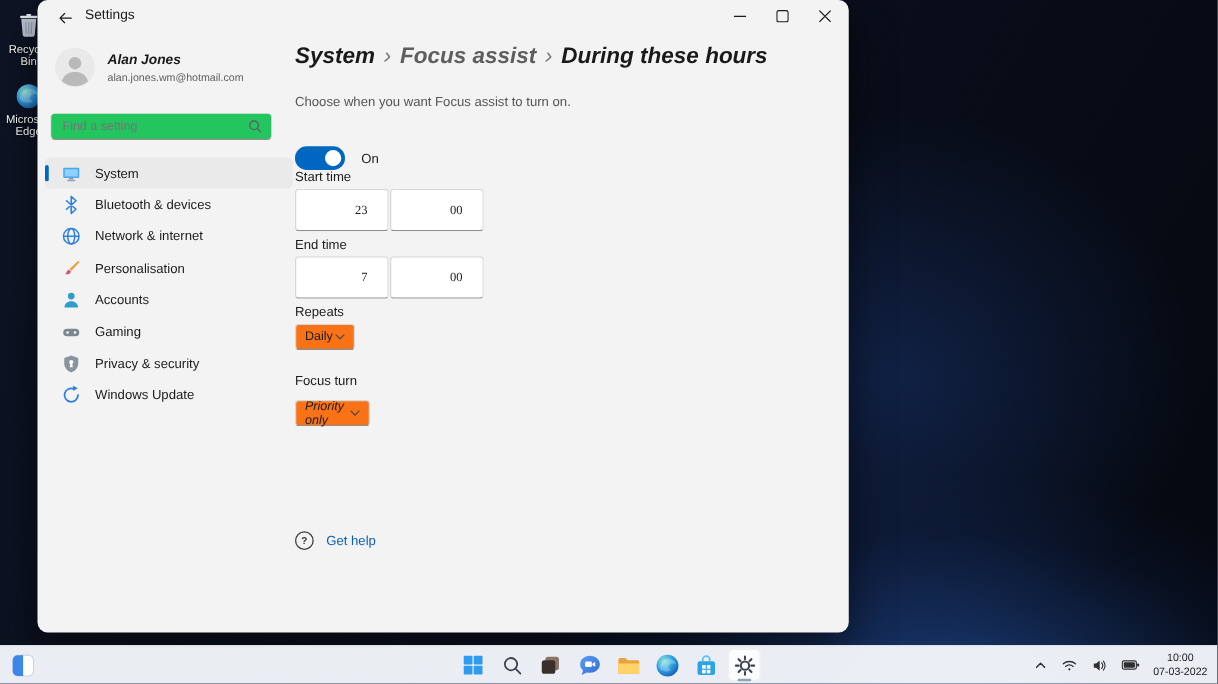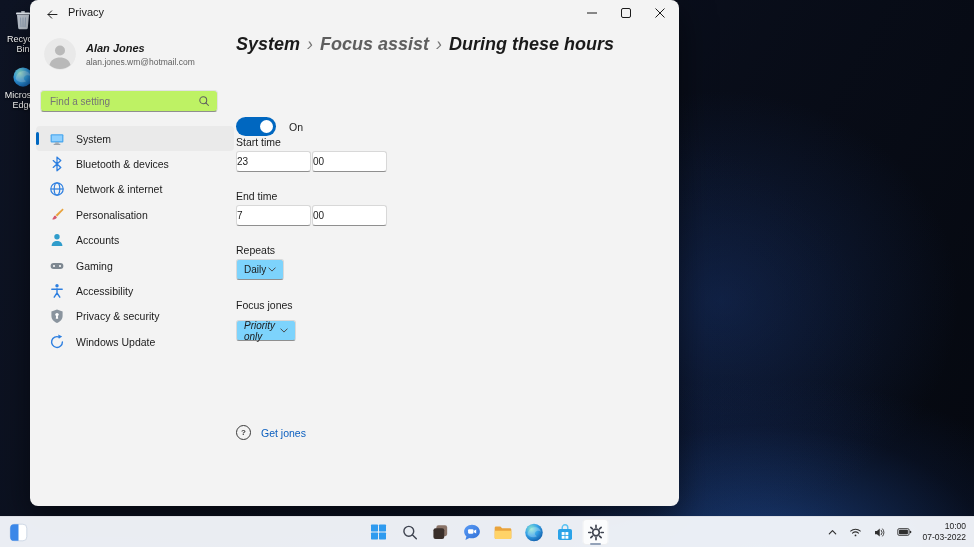--- a/index.html
+++ b/index.html
@@ -25,21 +25,21 @@
   .back-btn{position:absolute;left:12px;top:4px;width:20px;height:20px;display:flex;align-items:center;justify-content:center;border-radius:4px;}
   .win-title{position:absolute;left:38px;top:6px;font-size:11px;color:#1b1b1b;}
   .caption{position:absolute;right:2px;top:0;display:flex;}
   .cap-btn{width:34px;height:26px;display:flex;align-items:center;justify-content:center;}
   
   .profile{position:absolute;left:14px;top:38px;width:190px;height:34px;}
   .avatar{position:absolute;left:0;top:0;width:32px;height:32px;border-radius:50%;overflow:hidden;}
   .profile-name{position:absolute;left:42px;top:4px;font-size:11px;font-weight:700;color:#191919;white-space:nowrap;font-style:italic;}
   .profile-email{position:absolute;left:42px;top:19px;font-size:8.5px;color:#5f5f5f;white-space:nowrap;}
   
-  .search-box{position:absolute;left:10px;top:90px;width:176px;height:20px;background:#bef264;
+  .search-box{position:absolute;left:10px;top:90px;width:176px;height:20px;background:#22c55e;
               border:1px solid #e2e2e2;border-bottom-color:#8f8f8f;border-radius:4px;}
   .search-box input{position:absolute;left:0;top:0;width:150px;height:100%;border:none;background:transparent;
               outline:none;font-size:10px;color:#333;padding:0 0 0 9px;font-family:inherit;}
   .search-box .sic{position:absolute;right:7px;top:4px;}
   
   .nav{position:absolute;left:6px;top:126px;width:198px;}
   .nav-item{position:relative;height:25.4px;display:flex;align-items:center;padding-left:13px;gap:11px;
             border-radius:4px;font-size:10.5px;color:#1b1b1b;box-sizing:border-box;}
   .nav-item.selected{background:#eaeaea;}
   .nav-item.selected::before{content:"";position:absolute;left:0;top:6px;bottom:6px;width:3px;border-radius:2px;background:#0067c0;}
@@ -52,23 +52,23 @@
   .desc{position:absolute;left:1px;top:76px;font-size:10.5px;color:#555;}
   .toggle-row{position:absolute;left:1px;top:117px;display:flex;align-items:center;gap:13px;}
   .toggle{width:40px;height:19px;border-radius:10px;background:#0067c0;position:relative;}
   .toggle .knob{position:absolute;right:3px;top:3px;width:13px;height:13px;border-radius:50%;background:#fff;}
   .toggle-label{font-size:10.5px;color:#1b1b1b;}
   .field-label{position:absolute;left:1px;font-size:10.5px;color:#1b1b1b;}
   .l-start{top:136px;} .l-end{top:190px;} .l-repeats{top:244px;} .l-focus{top:299px;}
   .time-row{position:absolute;left:1px;display:flex;gap:1px;}
   .r-start{top:151px;} .r-end{top:205px;}
   .time-input{width:75px;height:21px;box-sizing:border-box;background:#fff;border:1px solid #d8d8d8;
-              border-bottom-color:#8f8f8f;border-radius:3px;text-align:left;font-size:10px;color:#1b1b1b;
-              font-family:Liberation Sans, sans-serif;padding:0;outline:none;}
-  .dropdown{position:absolute;left:1px;height:21px;box-sizing:border-box;background:#7dd3fc;border:1px solid #d8d8d8;
+              border-bottom-color:#8f8f8f;border-radius:3px;text-align:right;font-size:10px;color:#1b1b1b;
+              font-family:Liberation Serif, serif;padding:16px;outline:none;}
+  .dropdown{position:absolute;left:1px;height:21px;box-sizing:border-box;background:#f97316;border:1px solid #d8d8d8;
             border-bottom-color:#8f8f8f;border-radius:3px;display:flex;align-items:center;
             justify-content:space-between;padding:0 7px;font-size:10px;color:#1b1b1b;}
   .dd-repeats{top:259px;width:48px;} .dd-focus{top:320px;width:60px;font-style:italic;}
   .check-row{position:absolute;left:1px;top:356px;display:flex;gap:9px;width:330px;}
   .checkbox{width:13px;height:13px;border:1px solid #8a8a8a;border-radius:3px;background:#fff;flex:0 0 13px;margin-top:1px;}
   .check-label{font-size:10px;color:#1b1b1b;line-height:1.4;width:288px;}
   .gethelp{position:absolute;left:1px;top:425px;display:flex;align-items:center;gap:10px;}
   .help-ic{width:13px;height:13px;border:1.3px solid #3a3a3a;border-radius:50%;color:#3a3a3a;font-size:8px;
            font-weight:700;display:flex;align-items:center;justify-content:center;}
   .help-link{font-size:10.5px;color:#0b5fbf;}
@@ -76,21 +76,21 @@
   .taskbar{position:absolute;left:0;right:0;bottom:0;height:30px;background:rgba(242,245,250,0.97);
            border-top:1px solid rgba(0,0,0,0.05);}
   .tb-left{position:absolute;left:5px;top:2px;}
   .tb-center{position:absolute;left:50%;top:2px;transform:translateX(-50%);display:flex;gap:5px;}
   .tb-btn{width:26px;height:26px;border-radius:4px;display:flex;align-items:center;justify-content:center;position:relative;}
   .tb-btn.active{background:rgba(255,255,255,0.8);box-shadow:inset 0 0 0 1px rgba(0,0,0,0.05);}
   .tb-btn.active::after{content:"";position:absolute;bottom:0;left:50%;transform:translateX(-50%);
            width:11px;height:2.5px;border-radius:2px;background:#93a2b8;}
   .tray{position:absolute;right:8px;top:0;height:100%;display:flex;align-items:center;gap:7px;}
   .tray-btn{display:flex;align-items:center;justify-content:center;padding:2px;}
-  .clock{text-align:right;font-size:8.5px;line-height:1.3;color:#1b1b1b;margin-left:2px;}
+  .clock{text-align:center;font-size:8.5px;line-height:1.3;color:#1b1b1b;margin-left:2px;}
 </style>
 </head>
 <body>
 
 <div class="desktop-icon" id="recycle">
   <span class="ic">
     <svg viewBox="0 0 24 24" width="24" height="24">
         <path d="M6 7 H18 L16.8 20 a1.5 1.5 0 0 1 -1.5 1.3 H8.7 A1.5 1.5 0 0 1 7.2 20 Z" fill="#cfd8e3" opacity="0.92"></path>
         <rect x="5" y="4.6" width="14" height="1.8" rx="0.9" fill="#e8eef5"></rect>
         <rect x="10" y="3.2" width="4" height="1.6" rx="0.8" fill="#e8eef5"></rect>
@@ -120,21 +120,21 @@
 <div class="window">
 
   <div class="titlebar">
     <div class="back-btn">
       <span>
         <svg viewBox="0 0 16 16" width="13" height="13" fill="none" stroke="#1b1b1b" stroke-width="1.2" stroke-linecap="round" stroke-linejoin="round">
             <path d="M13.5 8 H2.5 M7 3.5 L2.5 8 L7 12.5"></path>
           </svg>
       </span>
     </div>
-    <span class="win-title">Privacy</span>
+    <span class="win-title">Settings</span>
     <div class="caption">
       <div class="cap-btn">
         <span>
             <svg width="10" height="10">
               <line x1="0" y1="5" x2="10" y2="5" stroke="#1b1b1b" stroke-width="1"></line>
             </svg>
           </span>
       </div>
       <div class="cap-btn">
         <span>
@@ -228,29 +228,20 @@
           <svg viewBox="0 0 16 16" width="16" height="16">
             <rect x="1.6" y="5" width="12.8" height="6" rx="3" fill="#7d8790"></rect>
             <circle cx="5" cy="8" r="1" fill="#fff"></circle>
             <circle cx="11" cy="8" r="1" fill="#fff"></circle>
           </svg>
         </span>
       <span>Gaming</span>
     </div>
     <div class="nav-item">
       <span class="nav-ic">
-          <svg viewBox="0 0 16 16" width="16" height="16" stroke="#2d7fe0" stroke-width="1.4" stroke-linecap="round" fill="none">
-            <circle cx="8" cy="2.8" r="1.7" fill="#2d7fe0" stroke="none"></circle>
-            <path d="M2.8 6.2 H13.2 M8 5.8 V10 M8 10 L5.2 14.2 M8 10 L10.8 14.2"></path>
-          </svg>
-        </span>
-      <span>Accessibility</span>
-    </div>
-    <div class="nav-item">
-      <span class="nav-ic">
           <svg viewBox="0 0 16 16" width="16" height="16">
             <path d="M8 1.4 L13.6 3.4 V7.8 C13.6 11.3 11.2 13.8 8 15 C4.8 13.8 2.4 11.3 2.4 7.8 V3.4 Z" fill="#8a949e"></path>
             <circle cx="8" cy="6.6" r="1.7" fill="#fff"></circle>
             <path d="M7.2 7.8 H8.8 L9.2 10.8 H6.8 Z" fill="#fff"></path>
           </svg>
         </span>
       <span>Privacy &amp; security</span>
     </div>
     <div class="nav-item">
       <span class="nav-ic">
@@ -260,20 +251,21 @@
           </svg>
         </span>
       <span>Windows Update</span>
     </div>
   </div>
 
   <div class="main">
     <div class="breadcrumb">
       <span class="root">System</span><span class="sep">›</span><span class="mid">Focus assist</span><span class="sep">›</span><span class="cur">During these hours</span>
     </div>
+    <div class="desc">Choose when you want Focus assist to turn on.</div>
 
     <div class="toggle-row">
       <div class="toggle">
           <div class="knob"></div>
         </div>
       <span class="toggle-label">On</span>
     </div>
 
     <div class="field-label l-start">Start time</div>
     <div class="time-row r-start">
@@ -290,34 +282,34 @@
     <div class="field-label l-repeats">Repeats</div>
     <div class="dropdown dd-repeats">
       <span>Daily</span>
       <span>
           <svg viewBox="0 0 10 6" width="8" height="5" fill="none" stroke="#454545" stroke-width="1.2" stroke-linecap="round" stroke-linejoin="round">
             <path d="M1 1 L5 5 L9 1"></path>
           </svg>
         </span>
     </div>
 
-    <div class="field-label l-focus">Focus jones</div>
+    <div class="field-label l-focus">Focus turn</div>
     <div class="dropdown dd-focus">
       <span>Priority only</span>
       <span>
           <svg viewBox="0 0 10 6" width="8" height="5" fill="none" stroke="#454545" stroke-width="1.2" stroke-linecap="round" stroke-linejoin="round">
             <path d="M1 1 L5 5 L9 1"></path>
           </svg>
         </span>
     </div>
 
 
     <div class="gethelp">
       <span class="help-ic">?</span>
-      <span class="help-link">Get jones</span>
+      <span class="help-link">Get help</span>
     </div>
   </div>
 </div>
 
 <div class="taskbar">
   <div class="tb-left tb-btn">
     <span>
       <svg viewBox="0 0 24 24" width="21" height="21">
           <rect x="2.5" y="2.5" width="19" height="19" rx="4.5" fill="#fff" stroke="#c9d4e2" stroke-width="1"></rect>
           <path d="M7 2.5 H12 V21.5 H7 A4.5 4.5 0 0 1 2.5 17 V7 A4.5 4.5 0 0 1 7 2.5 Z" fill="#3b87e8"></path>

